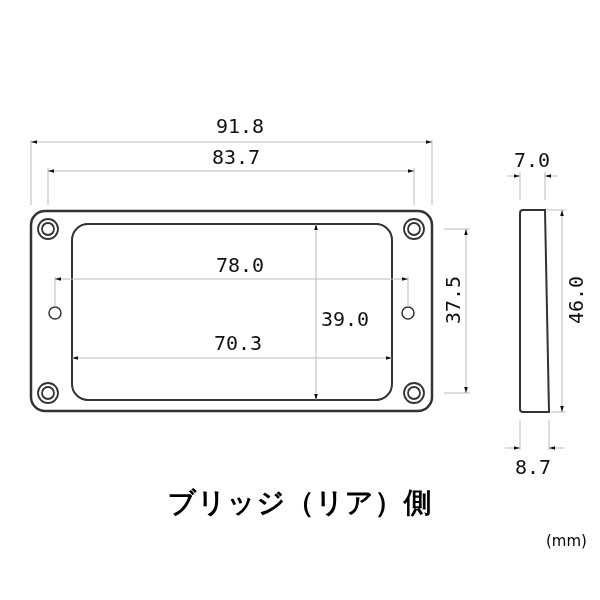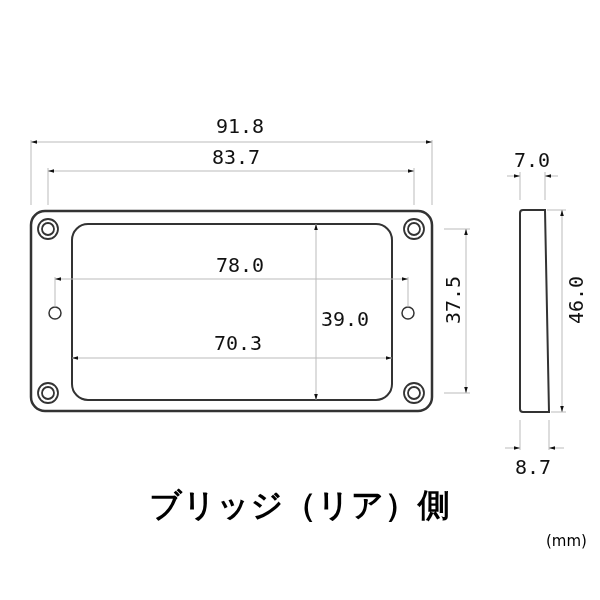--- a/index.html
+++ b/index.html
@@ -1,19 +1,19 @@
 <!DOCTYPE html>
 <html><head>
 <meta charset="utf-8">
 <style>
   html, body { margin:0; padding:0; background:#ffffff; }
   body { width:600px; height:600px; position:relative; overflow:hidden; font-family:"DejaVu Sans", sans-serif; }
   svg { position:absolute; left:0; top:0; }
   .dim { font-family:"DejaVu Sans Mono", monospace; font-size:20px; fill:#111; }
-  .title { position:absolute; left:0; width:600px; top:484px; text-align:center; font-size:32px; font-weight:bold; color:#000; letter-spacing:1px; font-family:Liberation Mono, monospace; }
+  .title { position:absolute; left:0; width:600px; top:484px; text-align:center; font-size:28px; font-weight:bold; color:#000; letter-spacing:1px; font-family:Liberation Mono, monospace; }
   .unit { position:absolute; left:546px; top:532px; font-size:15px; color:#000; font-family:"DejaVu Sans", sans-serif; }
 </style>
 </head>
 <body>
 
 <svg width="600" height="600" viewBox="0 0 600 600">
   <defs>
     <marker id="arr" viewBox="0 0 10 10" refX="10" refY="5" markerWidth="10" markerHeight="6" orient="auto-start-reverse" markerUnits="userSpaceOnUse">
       <path d="M0,2 L10,5 L0,8 z" fill="#111"></path>
     </marker>

